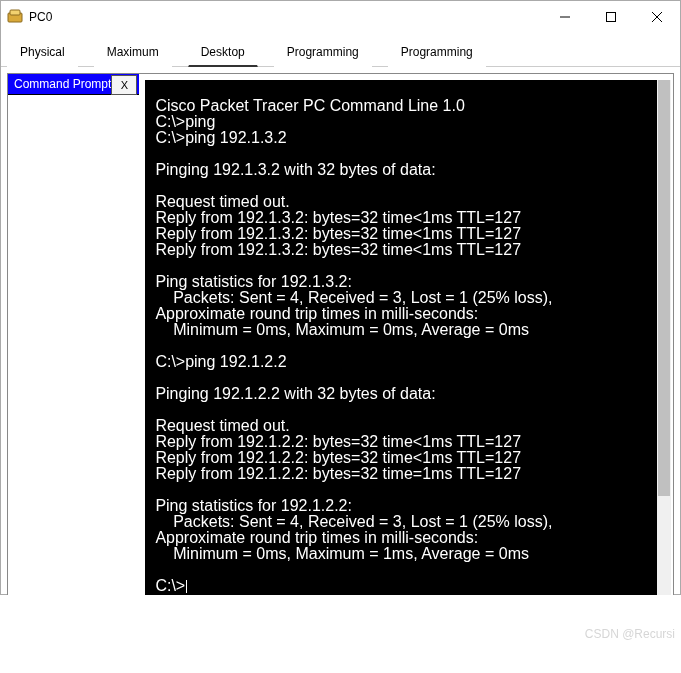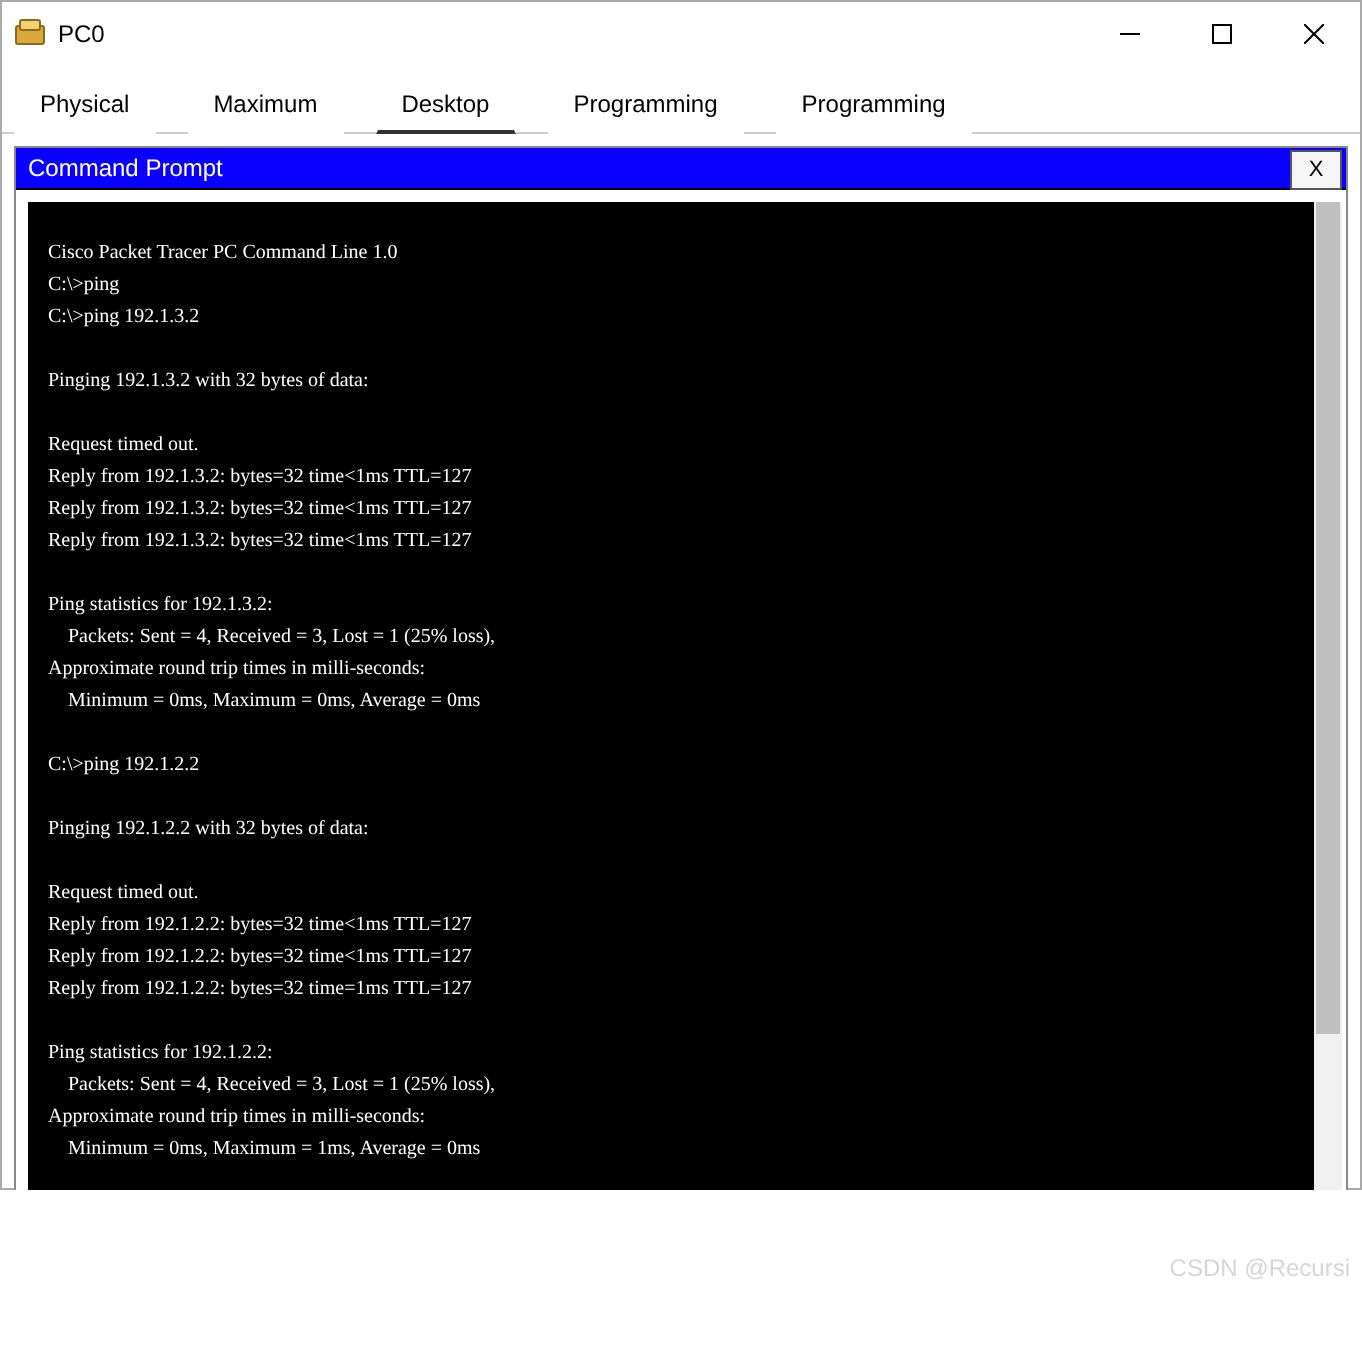--- a/index.html
+++ b/index.html
@@ -8,25 +8,25 @@
 .app-icon{width:16px;height:16px;display:inline-flex;align-items:center;justify-content:center;margin-right:6px}
 .app-icon svg{width:16px;height:16px}
 .title{font-size:12px;color:#000}
 .win-controls{margin-left:auto;display:flex}
 .win-btn{width:46px;height:32px;display:flex;align-items:center;justify-content:center;color:#000}
 .win-btn svg{width:10px;height:10px}
 .tabstrip{display:flex;border-bottom:1px solid #ccc;padding:6px 6px 0 6px;gap:16px}
 .tab{padding:4px 12px 6px;font-size:12px;color:#000;border:1px solid transparent;position:relative;top:1px;background:#fff}
 .tab.active{border-bottom:2px solid #333;color:#000}
 .content{flex:1;padding:6px;display:flex;flex-direction:column;box-sizing:border-box}
-.panel{flex:1;border:1px solid #888;display:flex;flex-direction:column;background:#fff;box-sizing:border-box}
+.panel{flex:1;border:1px solid #888;display:flex;background:#fff;box-sizing:border-box}
 .cmd-titlebar{background:#0a00ff;color:#fff;height:20px;display:flex;align-items:center;padding-left:6px;border-bottom:1px solid #000;font-size:12px}
 .cmd-close{margin-left:auto;width:24px;height:18px;margin-right:2px;margin-top:1px;display:flex;align-items:center;justify-content:center;border:1px solid #555;background:#f5f5f5;color:#000;font-size:11px}
 .term-wrap{flex:1;background:#fff;padding:6px 2px 6px 6px;display:flex;box-sizing:border-box;overflow:hidden}
-.terminal{flex:1;background:#000;color:#fff;font-family:Liberation Serif, serif;font-size:10px;line-height:16px;padding:18px 6px 6px 10px;white-space:pre;overflow:hidden;position:relative}
+.terminal{flex:1;background:#000;color:#fff;font-family:Liberation Sans, sans-serif;font-size:16px;line-height:16px;padding:18px 6px 6px 10px;white-space:pre;overflow:hidden;position:relative}
 .cursor{display:inline-block;width:1px;height:13px;background:#fff;vertical-align:middle;margin-left:1px}
 .scrollbar{width:14px;background:#f0f0f0;display:flex;flex-direction:column}
 .sb-track{flex:1;background:#f0f0f0;position:relative}
 .sb-thumb{position:absolute;left:1px;right:1px;top:0;height:80%;background:#c0c0c0}
 .footer{height:28px;display:flex;align-items:center;padding:0 8px;border-top:1px solid #ddd;gap:12px}
 .chk{width:13px;height:13px;border:1px solid #666;border-radius:3px;background:#fff}
 .watermark{position:absolute;right:6px;bottom:32px;color:#bbb;font-size:12px;opacity:.6;pointer-events:none}
 </style>
 </head>
 <body>

